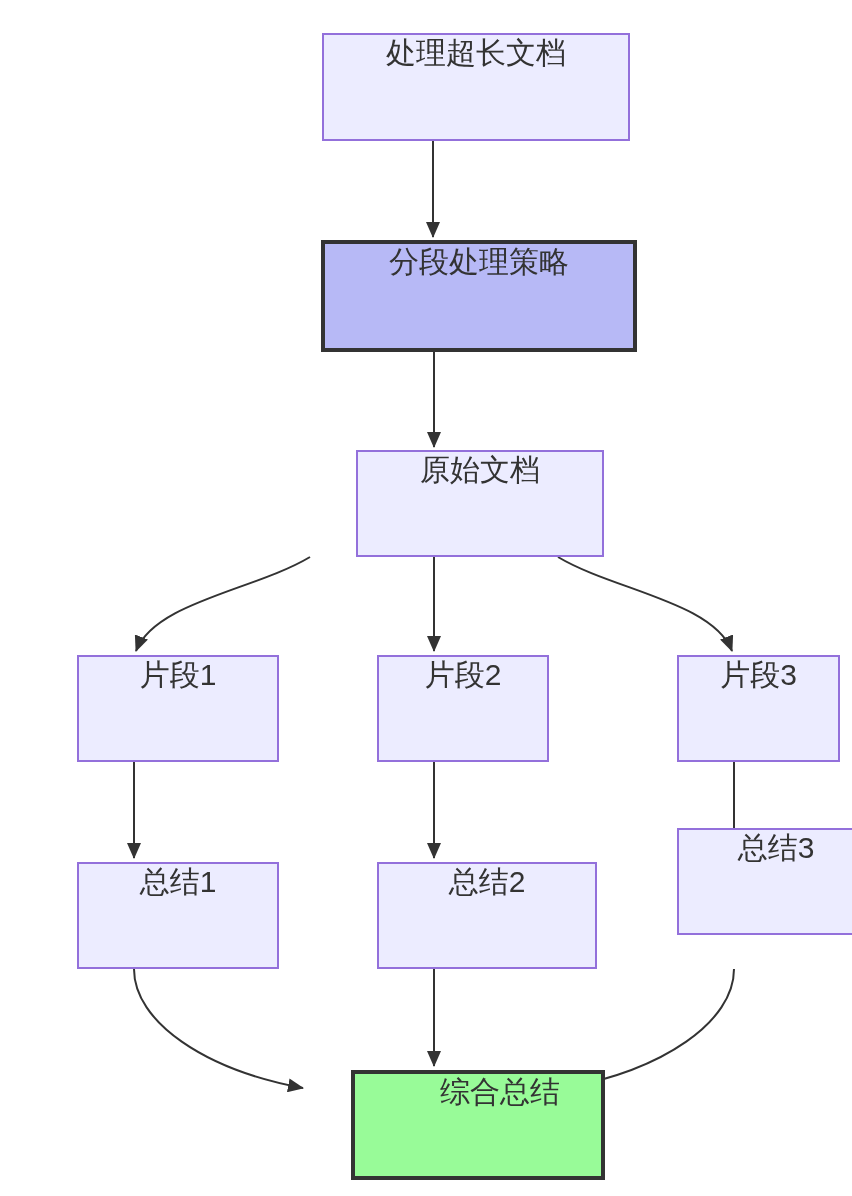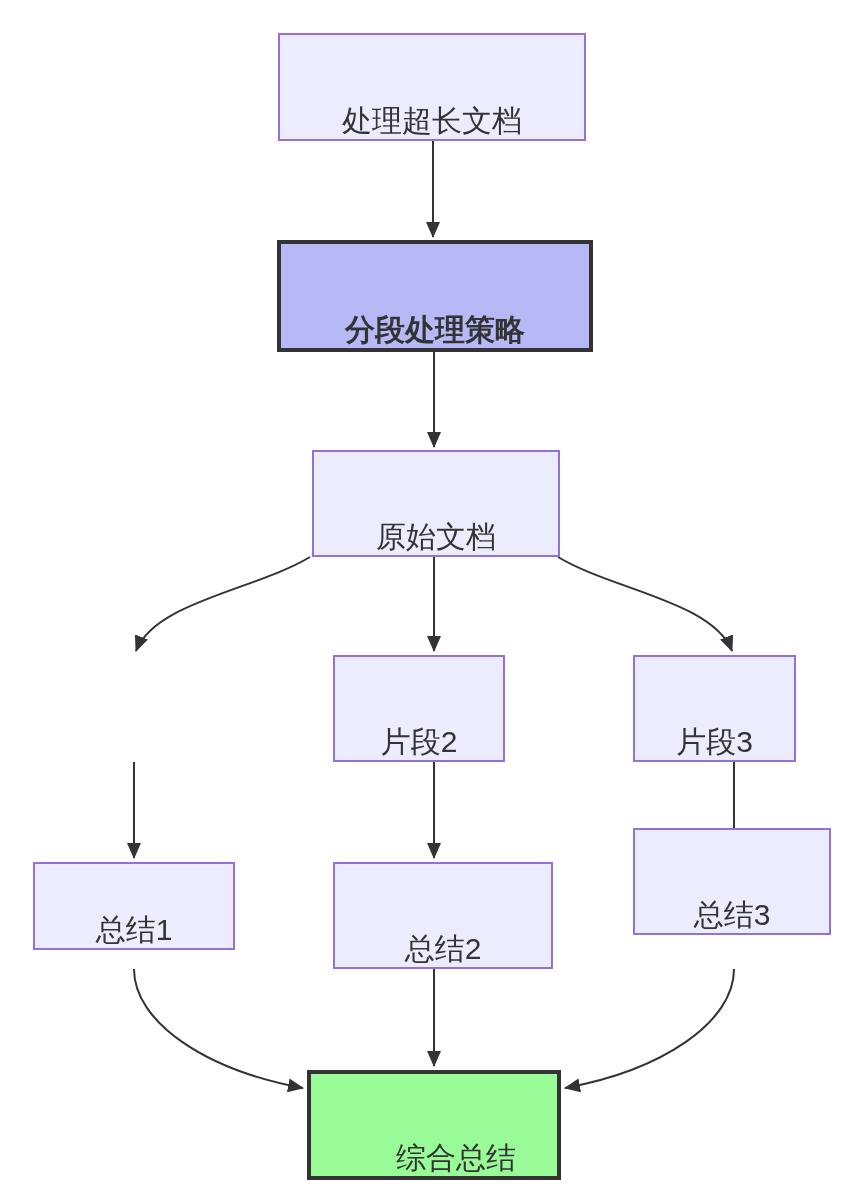--- a/index.html
+++ b/index.html
@@ -30,33 +30,33 @@
     stroke:var(--edge-color);
     stroke-width:2;
     fill:none;
   }
   .arrowhead{
     fill:var(--edge-color);
   }
   .node{
     position:absolute;
     box-sizing:border-box;
-    display:flex;align-items:flex-end;justify-content:center;
+    display:flex;align-items:flex-start;justify-content:center;
     background:var(--node-fill);
     border:2px solid var(--node-border);
     color:var(--text-color);
     font-size:30px;
     line-height:1.2;
     text-align:center;
     white-space:nowrap;
+    margin-left:44px;
   }
   .node.emphasis{
     background:var(--emphasis-fill);
     border:4px solid var(--strong-border);
-    font-weight:bold;
   }
   .node.result{
     background:var(--result-fill);
     border:4px solid var(--strong-border);
     padding-left:44px;
   }
 </style>
 </head>
 <body>
 
@@ -86,30 +86,33 @@
   </div>
 
   <div class="node emphasis" style="left:277px;top:240px;width:316px;height:112px">
     <span>分段处理策略</span>
   </div>
 
   <div class="node" style="left:312px;top:450px;width:248px;height:107px">
     <span>原始文档</span>
   </div>
 
+  <div class="node" style="left:33px;top:655px;width:202px;height:107px">
+    <span>片段1</span>
+  </div>
 
   <div class="node" style="left:333px;top:655px;width:172px;height:107px">
     <span>片段2</span>
   </div>
 
   <div class="node" style="left:633px;top:655px;width:163px;height:107px">
     <span>片段3</span>
   </div>
 
-  <div class="node" style="left:33px;top:862px;width:202px;height:88px">
+  <div class="node" style="left:33px;top:862px;width:202px;height:107px">
     <span>总结1</span>
   </div>
 
   <div class="node" style="left:333px;top:862px;width:220px;height:107px">
     <span>总结2</span>
   </div>
 
   <div class="node" style="left:633px;top:828px;width:198px;height:107px">
     <span>总结3</span>
   </div>

